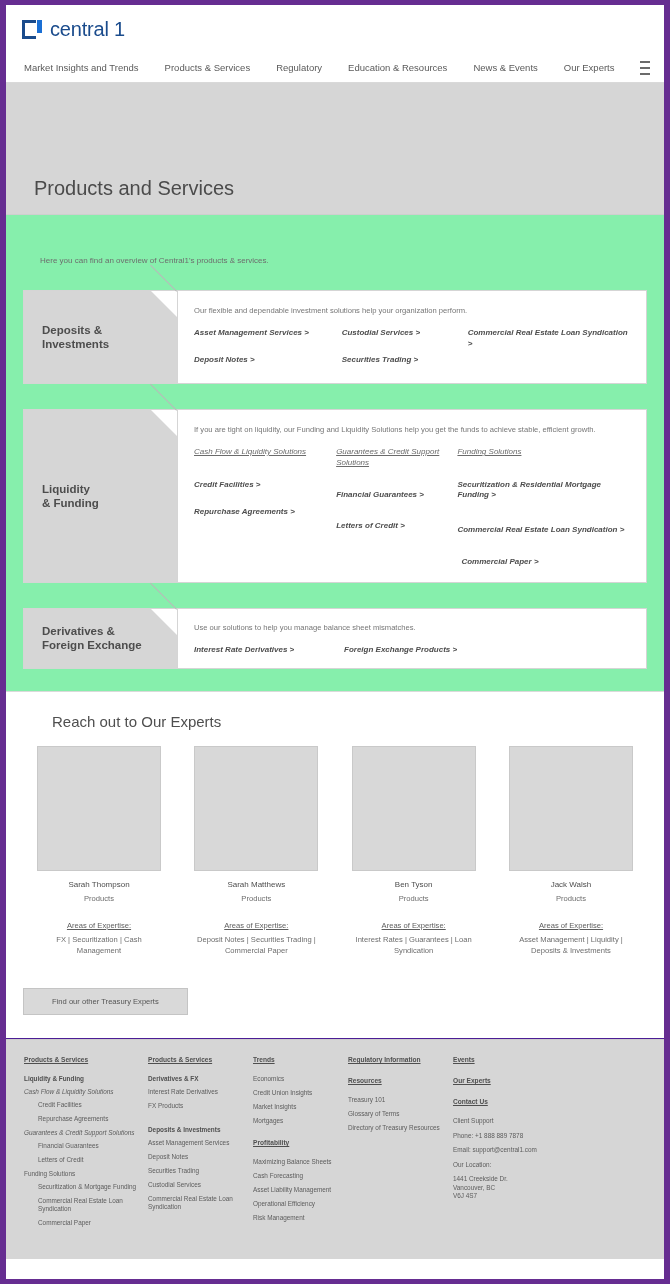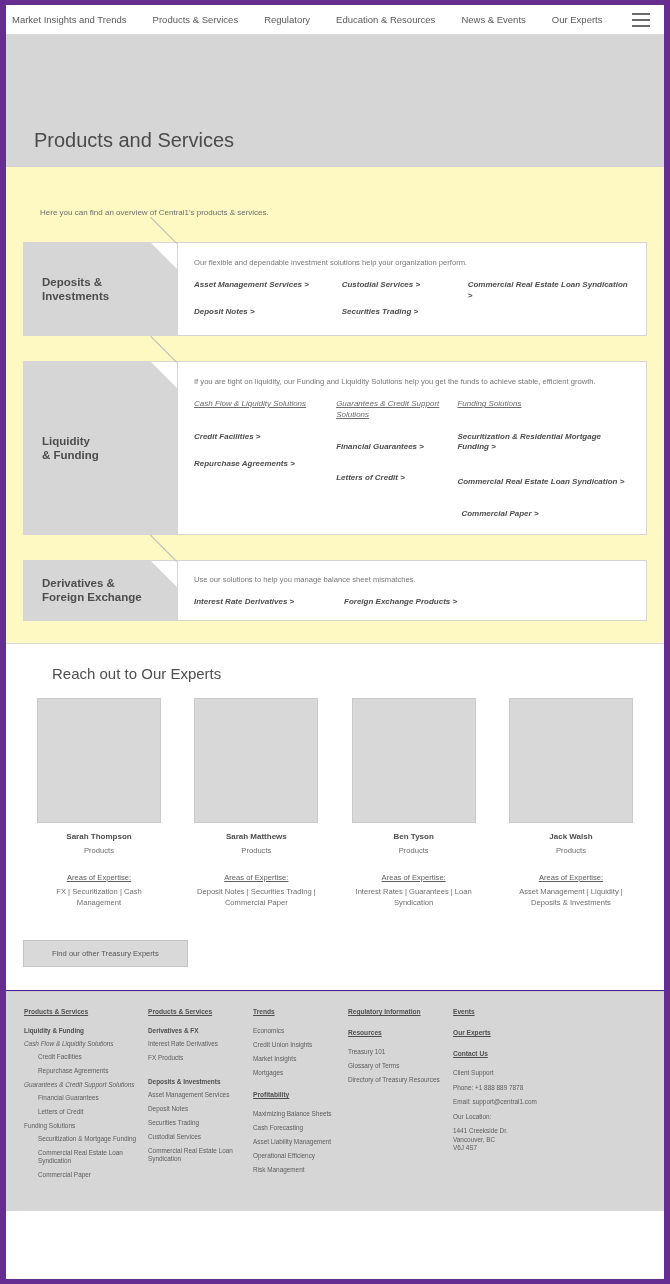--- a/index.html
+++ b/index.html
@@ -46,21 +46,21 @@
   }
   .logo-text {
     font-size: 20px;
     color: #1a4b8c;
     letter-spacing: -0.2px;
     font-weight: 400;
   }
   .nav {
     display: flex;
     align-items: center;
-    padding: 0 14px 0 6px;
+    padding: 0 14px 0 18px;
     height: 29px;
   }
   .nav-item {
     font-size: 9.5px;
     color: #5a5a5a;
     margin-right: 26px;
     white-space: nowrap;
     cursor: pointer;
   }
   .nav-item:last-of-type { margin-right: 0; }
@@ -83,21 +83,21 @@
     position: absolute;
     left: 28px;
     bottom: 14px;
     font-size: 20px;
     color: #4b4b4b;
     font-weight: 400;
   }
 
   
   .main {
-    background: #fef9c3;
+    background: #86efac;
     padding: 0 17px;
     border-bottom: 1px solid #dadada;
     padding-bottom: 22px;
   }
   .intro {
     font-size: 8px;
     color: #6d6d6d;
     padding: 41px 0 0 17px;
   }
 
@@ -201,21 +201,21 @@
   .expert {
     width: 124px;
     text-align: center;
   }
   .expert-photo {
     width: 124px; height: 125px;
     background: #d8d8d8;
     border: 1px solid #c9c9c9;
     margin-bottom: 9px;
   }
-  .expert-name { font-size: 8px; font-weight: 700; color: #4d4d4d; margin-bottom: 5px; }
+  .expert-name { font-size: 8px; font-weight: 400; color: #4d4d4d; margin-bottom: 5px; }
   .expert-role { font-size: 7.6px; color: #6d6d6d; margin-bottom: 18px; }
   .expert-areas-label {
     font-size: 7.6px; color: #5d5d5d; text-decoration: underline; margin-bottom: 4px;
     cursor: pointer;
   }
   .expert-areas { font-size: 7.6px; color: #6d6d6d; line-height: 11px; }
   .cta-wrap { display: flex; justify-content: flex-start; margin-top: 32px; }
   .cta-btn {
     background: #d9d9d9;
     border: 1px solid #c4c4c4;
@@ -258,20 +258,27 @@
   .f-spacer { height: 10px; }
   .f-head2 { margin-top: 14px; }
   .f-plain { font-size: 6.4px; color: #5c5c5c; margin-bottom: 6px; line-height: 8.5px; }
 </style>
 </head>
 <body>
 
 <div id="page">
 
   <div class="header">
+    <div class="logo-row">
+      <div class="logo-mark">
+        <div class="lm-outer"></div>
+        <div class="lm-bar"></div>
+      </div>
+      <span class="logo-text">central 1</span>
+    </div>
     <div class="nav">
       <span class="nav-item">Market Insights and Trends</span>
       <span class="nav-item">Products &amp; Services</span>
       <span class="nav-item">Regulatory</span>
       <span class="nav-item">Education &amp; Resources</span>
       <span class="nav-item">News &amp; Events</span>
       <span class="nav-item">Our Experts</span>
       <span class="nav-spacer"></span>
       <span class="hamburger">
         <span></span>

